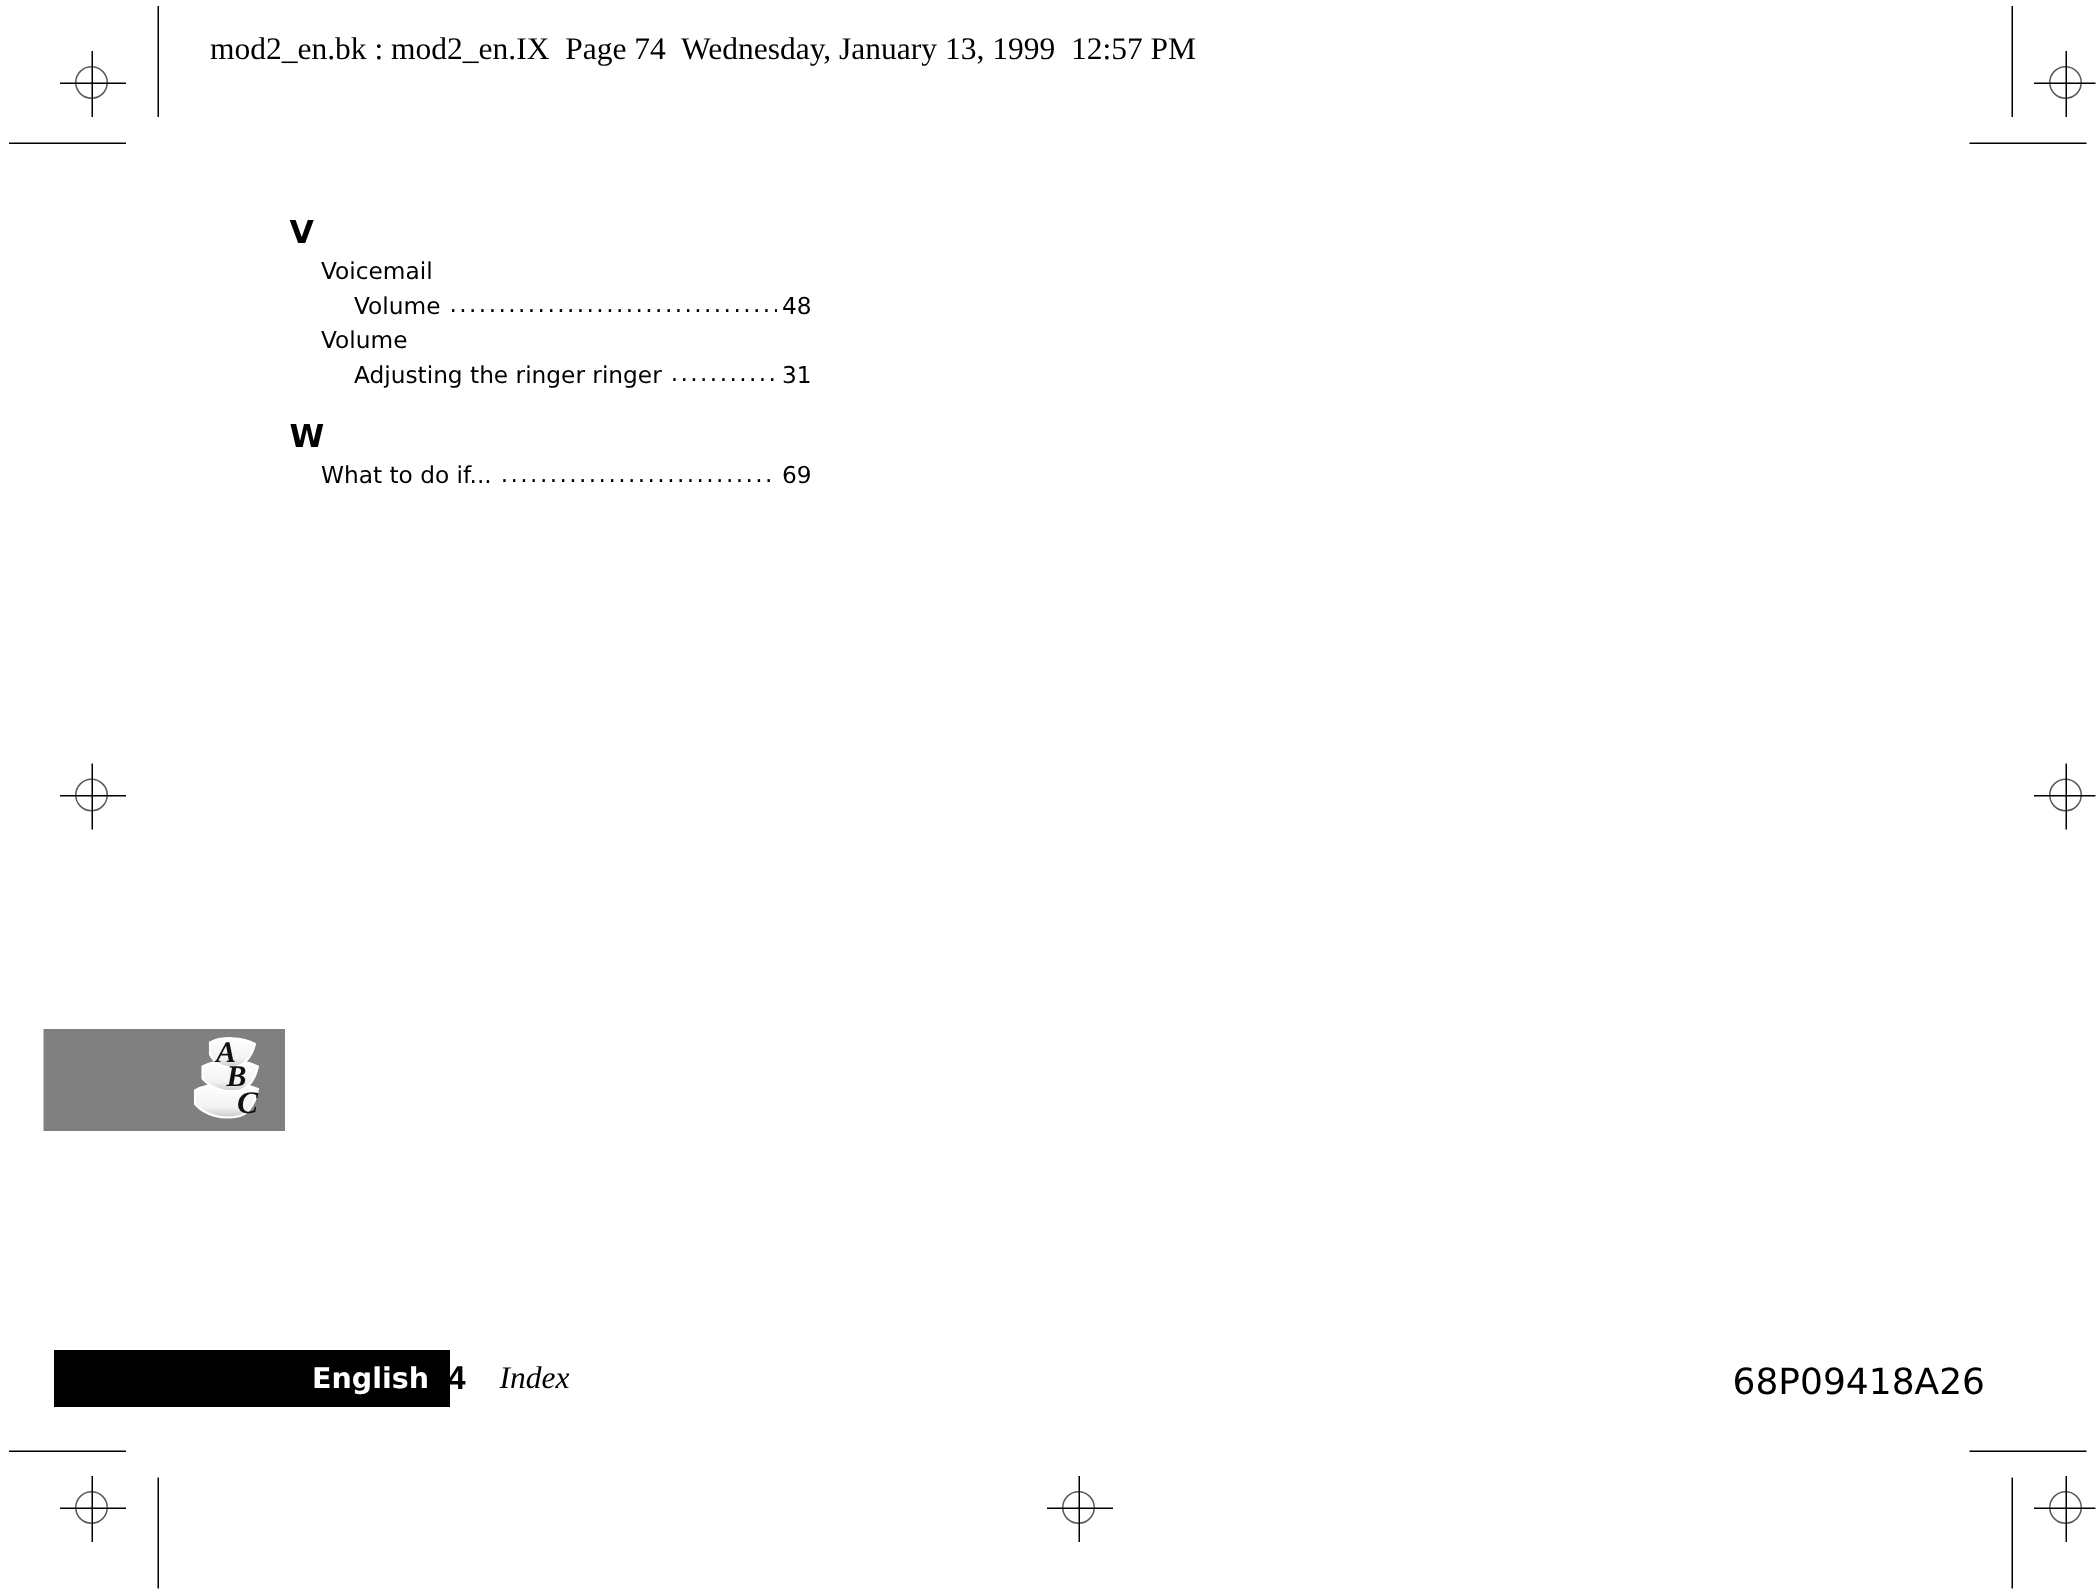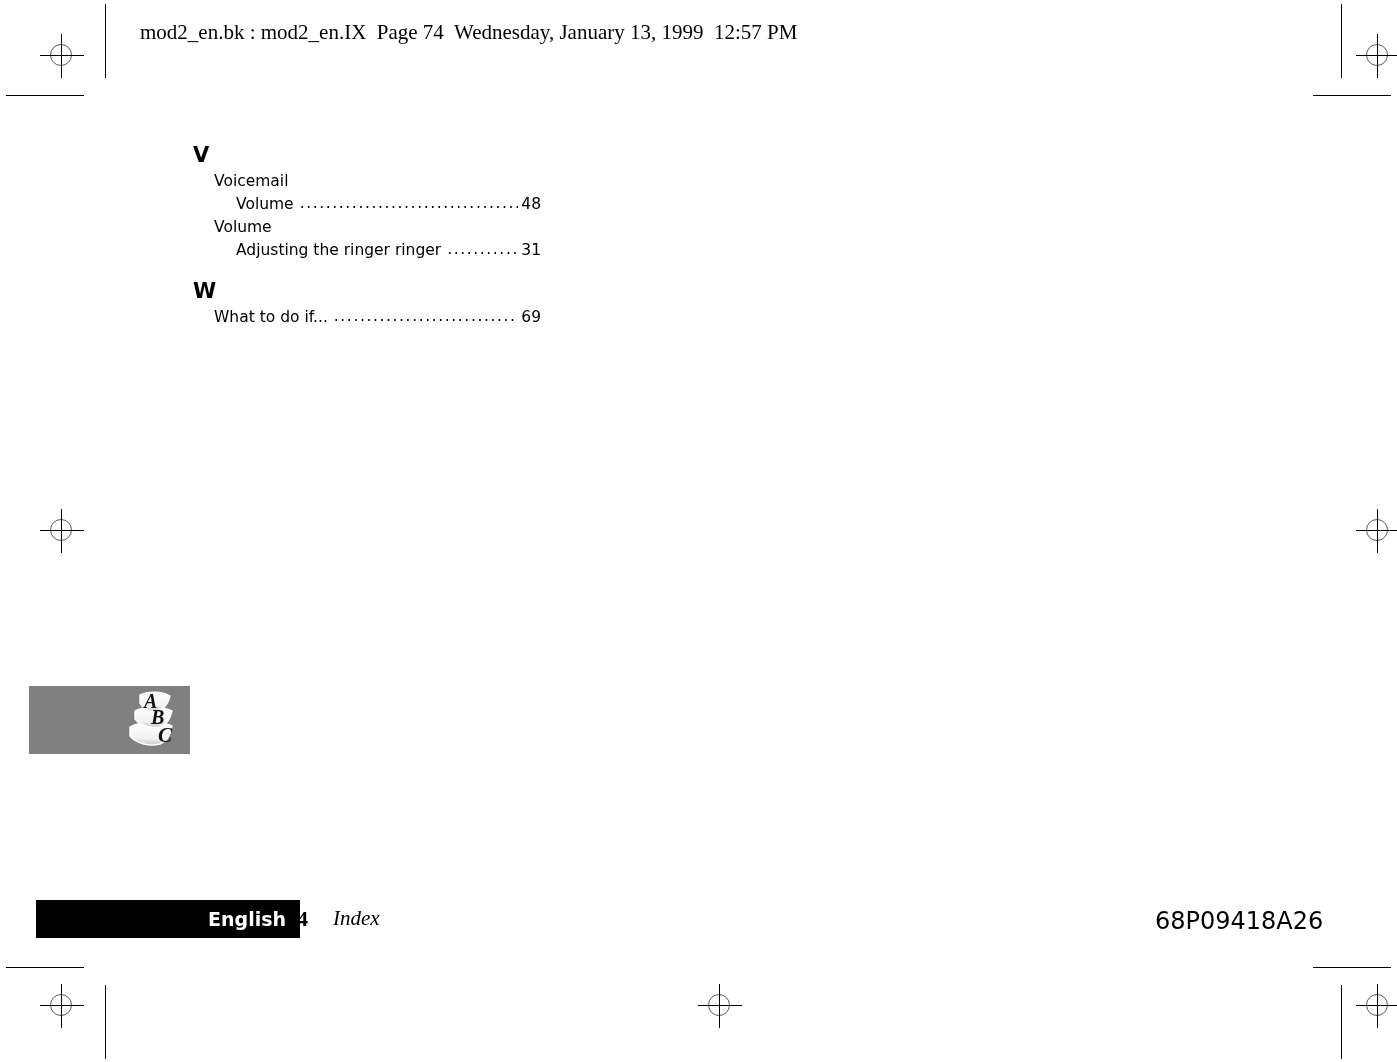--- a/index.html
+++ b/index.html
@@ -155,21 +155,21 @@
     color: #ffffff;
     font-family: "DejaVu Sans", sans-serif;
     font-weight: bold;
     font-size: 19px;
     line-height: 24px;
   }
   .footer-pageno {
     position: absolute;
     left: 286px;
     top: 906px;
-    font-family: Liberation Serif, serif;
+    font-family: Liberation Sans, sans-serif;
     font-weight: bold;
     font-size: 22px;
     text-align: right;
   }
   .footer-section {
     position: absolute;
     left: 333px;
     top: 906px;
     font-family: Liberation Serif, serif;
     font-style: italic;

